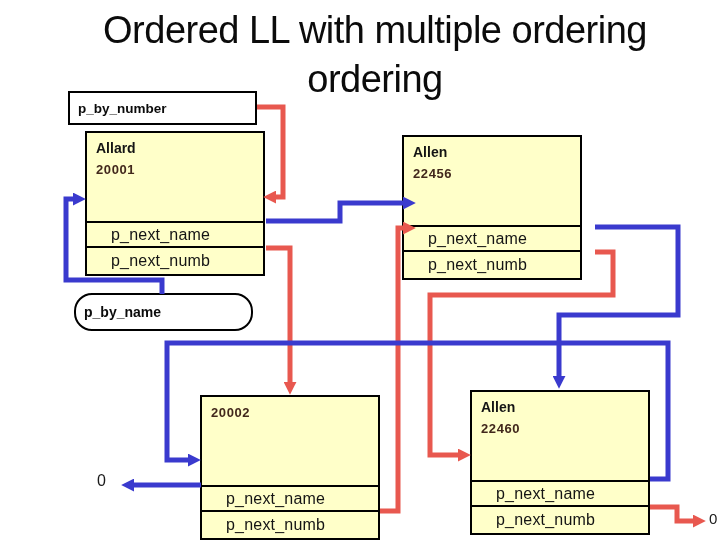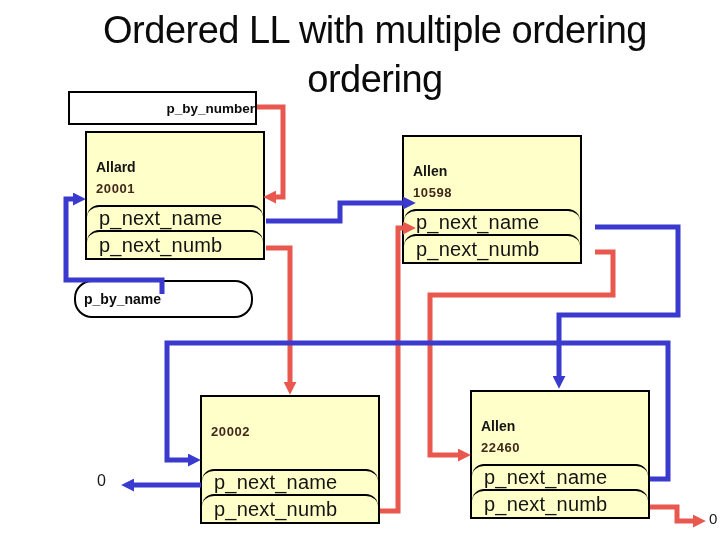--- a/index.html
+++ b/index.html
@@ -5,66 +5,66 @@
   html,body{margin:0;padding:0;background:#fff;}
   .slide{position:relative;width:720px;height:540px;background:#ffffff;overflow:hidden;
          font-family:"Liberation Sans", sans-serif;margin-left:15px;}
   .title{position:absolute;top:6px;left:0;width:720px;text-align:center;color:#0b0b0b;
          font-size:38px;line-height:49px;letter-spacing:-0.5px;font-weight:400;}
   .labelbox{position:absolute;background:#ffffff;border:2px solid var(--outline);
             box-sizing:border-box;display:flex;align-items:center;
             font-size:13.5px;font-weight:bold;color:#0b0b0b;padding-left:8px;}
   .node{position:absolute;width:180px;background:var(--node-fill);
         border:2px solid var(--outline);box-sizing:border-box;}
-  .node .main{height:72px;box-sizing:border-box;padding:24px 0 0 9px;}
+  .node .main{height:88px;box-sizing:border-box;padding:5px 0 0 9px;}
   .node .nm{font-size:14px;font-weight:bold;color:#141414;line-height:21px;}
   .node .num{font-size:13px;font-weight:bold;letter-spacing:0.6px;color:#42281c;line-height:21px;}
   .node .row{height:25px;border-top:2px solid var(--outline);box-sizing:border-box;
-             font-size:20px;color:#141414;padding-left:12px;display:flex;align-items:center;
-             letter-spacing:0.2px;border-radius:12px;}
+             font-size:16px;color:#141414;padding-left:24px;display:flex;align-items:center;
+             letter-spacing:0.2px;}
   .node .row.r2{height:28px;}
   .nullmark{position:absolute;font-size:16px;color:#1a1a1a;}
   svg.arrows{position:absolute;left:0;top:0;z-index:5;pointer-events:none;}
   svg.arrows path{fill:none;stroke-linejoin:miter;stroke-width:5px;}
   svg.arrows path.red{stroke:var(--number-pointer);}
   svg.arrows path.blue{stroke:var(--name-pointer);}
   #mred path{fill:var(--number-pointer);}
   #mblue path{fill:var(--name-pointer);}
 </style>
 </head>
 <body>
 
 <div class="slide">
 
   <div class="title">
     <div>Ordered LL with multiple ordering</div>
     <div>ordering</div>
   </div>
 
-  <div class="labelbox" style="left:53px;top:91px;width:189px;height:34px;justify-content:flex-end;">
+  <div class="labelbox" style="left:53px;top:91px;width:189px;height:34px;">
     <span>p_by_number</span>
   </div>
 
-  <div class="labelbox" style="left:59px;top:280px;width:179px;height:38px;font-size:14px;border-radius:18px;">
+  <div class="labelbox" style="left:59px;top:293px;width:179px;height:38px;font-size:14px;border-radius:18px;">
     <span>p_by_name</span>
   </div>
 
   <div class="node" style="left:70px;top:131px;">
     <div class="main">
       <div class="nm">Allard</div>
       <div class="num">20001</div>
     </div>
     <div class="row r1">p_next_name</div>
     <div class="row r2">p_next_numb</div>
   </div>
 
   <div class="node" style="left:387px;top:135px;">
     <div class="main">
       <div class="nm">Allen</div>
-      <div class="num">10598</div>
+      <div class="num">22456</div>
     </div>
     <div class="row r1">p_next_name</div>
     <div class="row r2">p_next_numb</div>
   </div>
 
   <div class="node" style="left:185px;top:395px;">
     <div class="main">
       <div class="num">20002</div>
     </div>
     <div class="row r1">p_next_name</div>

